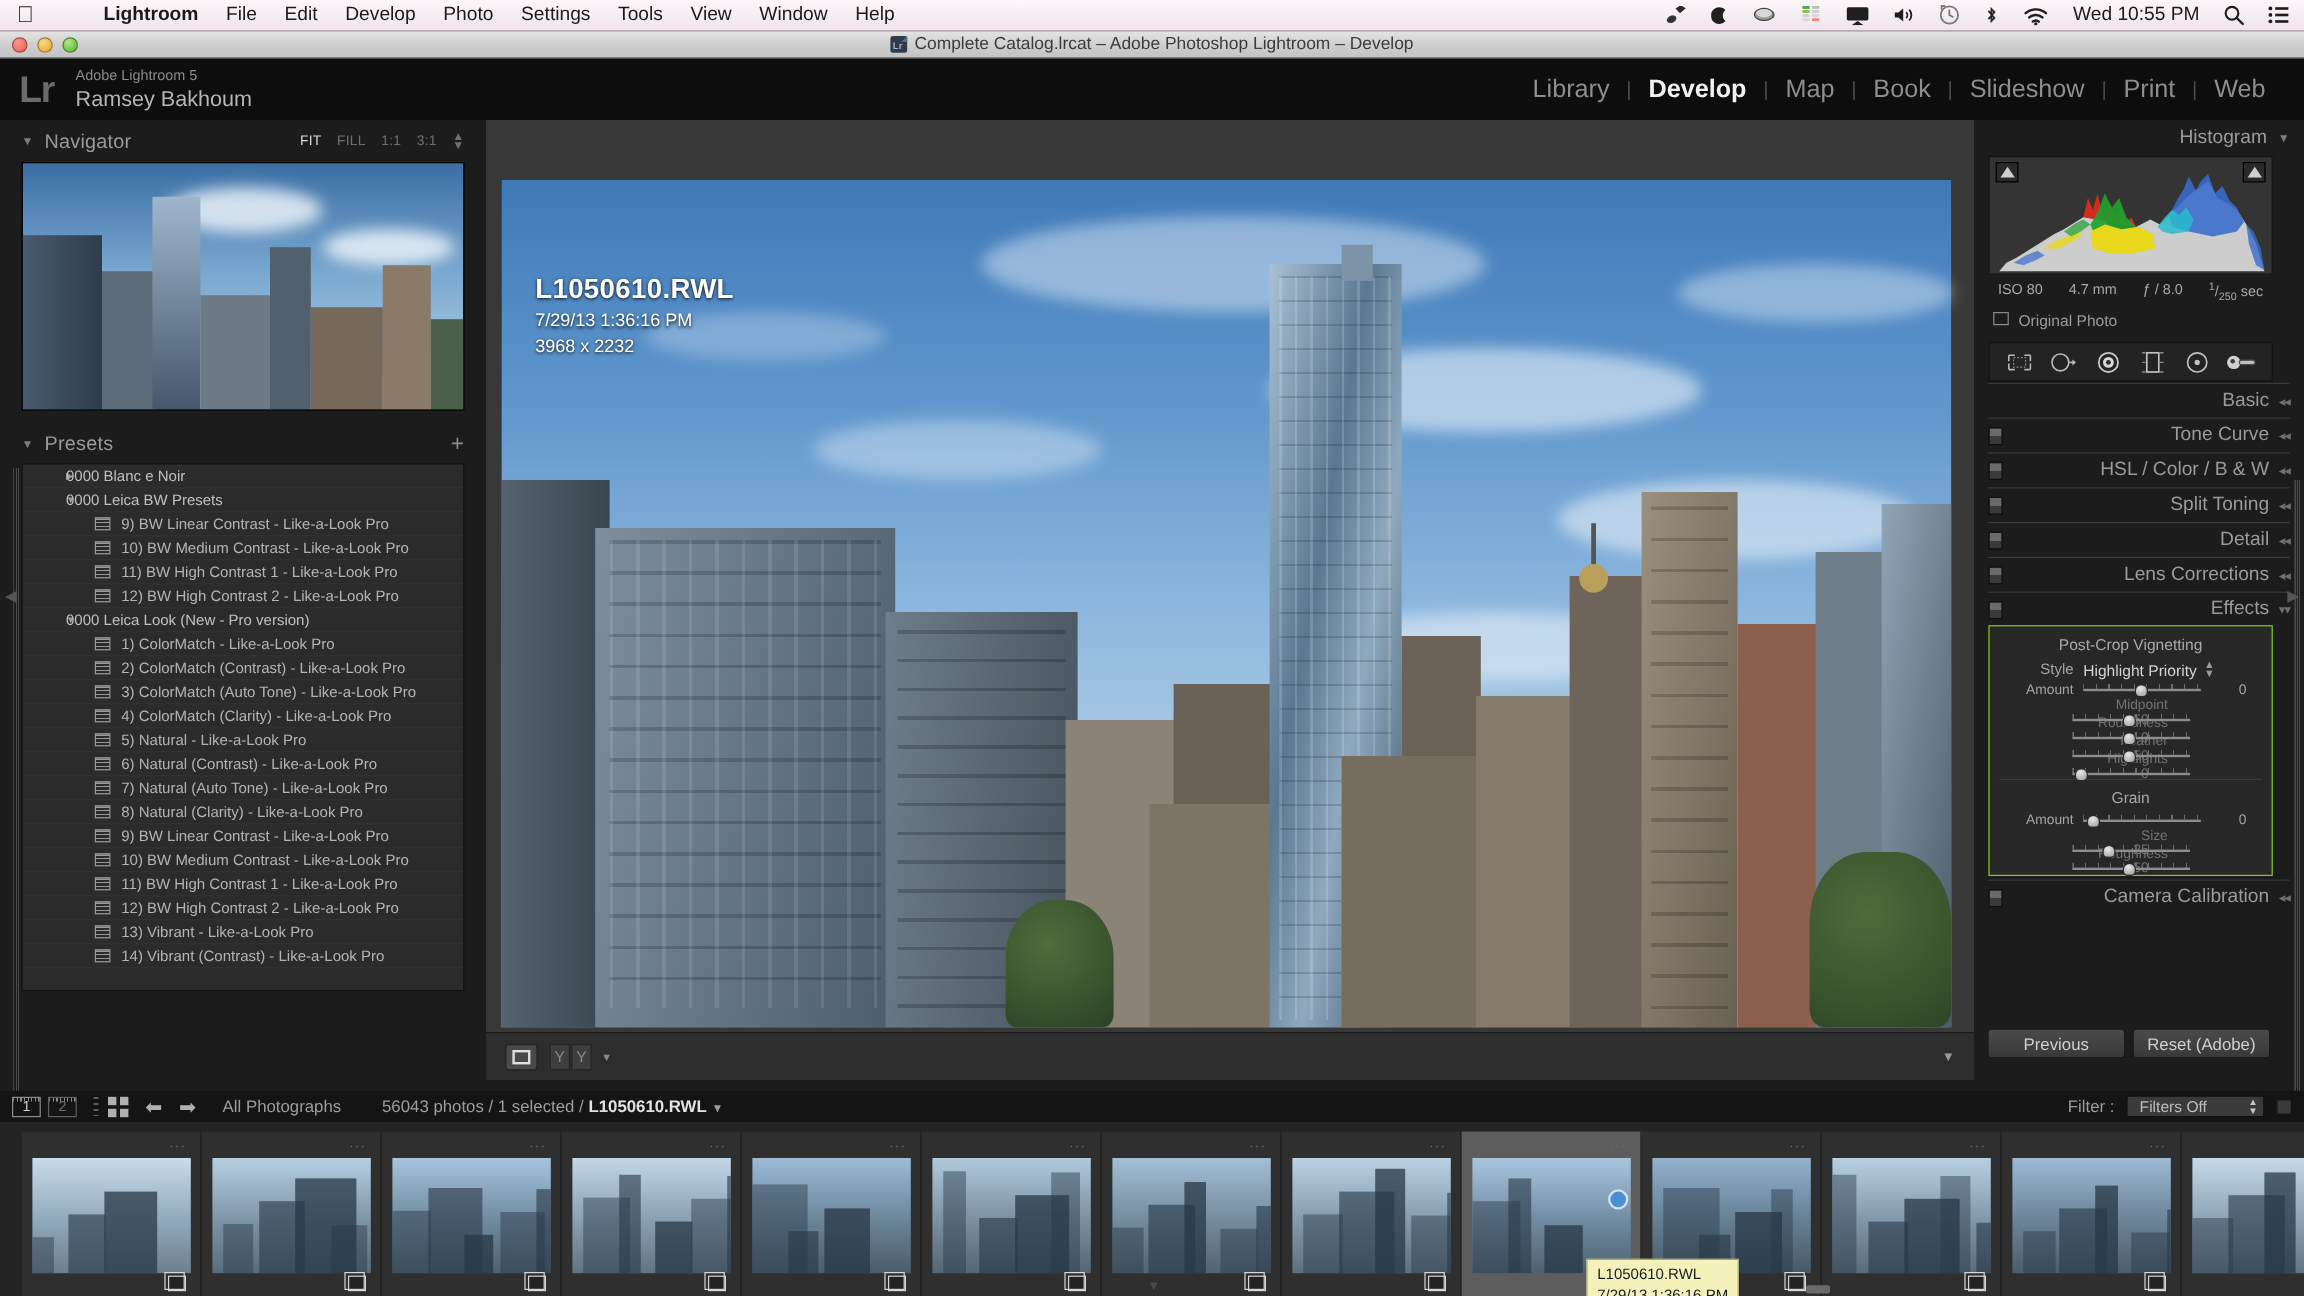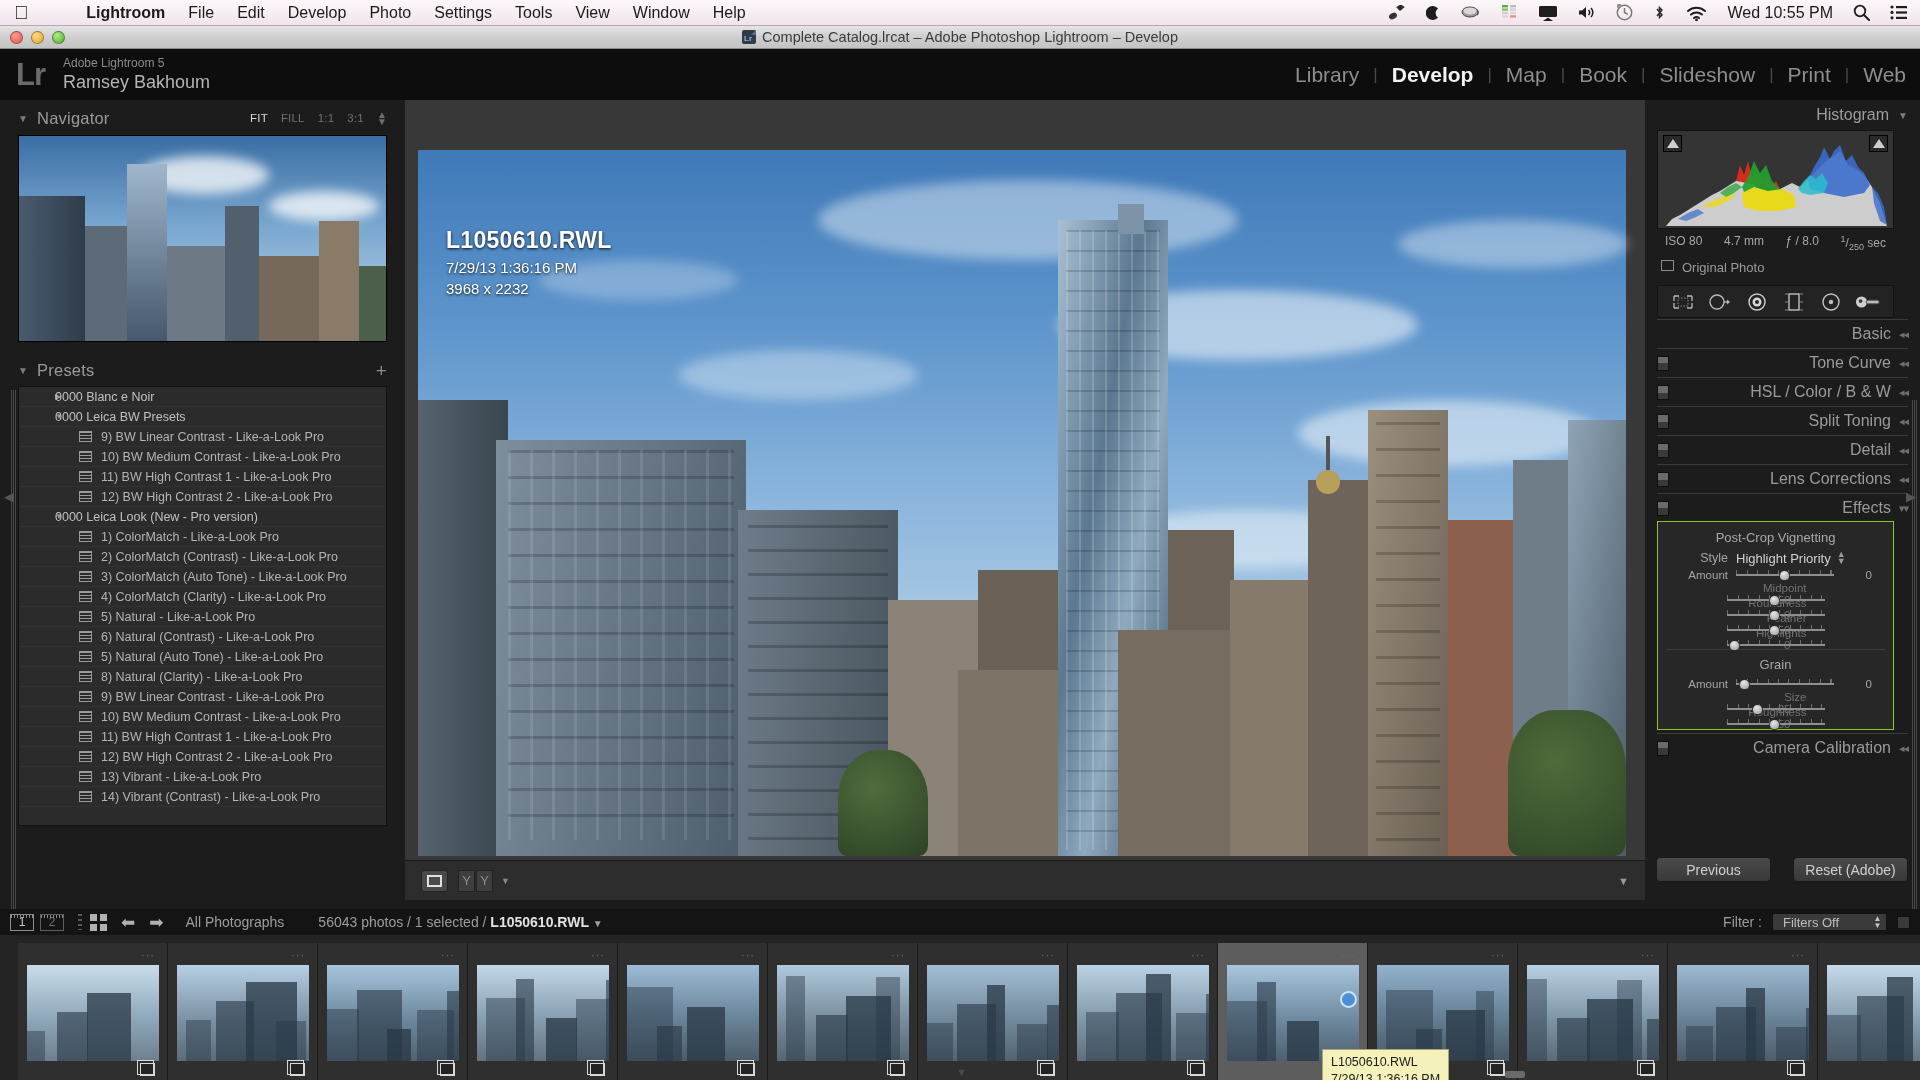--- a/index.html
+++ b/index.html
@@ -67,21 +67,21 @@
   }
   #lrhead .idplate { display: flex; align-items: center; padding-left: 16px; }
   #lrhead .lrmark {
     font-size: 31px; font-weight: bold; color: #6b6b6b; letter-spacing: -1px;
     margin-right: 18px; line-height: 1;
   }
   #lrhead .idtext { line-height: 1.15; }
   #lrhead .idtext .sm { font-size: 12px; color: #8b8b8b; display:block; }
   #lrhead .idtext .lg { font-size: 18px; color: #b5b5b5; display:block; margin-top:1px;}
   #modpicker {
-    margin-left: auto; display: flex; align-items: center; 
+    margin-left: auto; display: flex; align-items: center; padding-right: 18px;
     font-size: 21px; color: #8e8e8e;
   }
   #modpicker .mod { padding: 0 14px; white-space: nowrap; }
   #modpicker .mod.active { color: #f2f2f2; font-weight: bold; }
   #modpicker .sep { color: #4a4a4a; font-size: 17px; }
 
   
   .edgearrow { position:absolute; color:#4a4a4a; font-size: 11px; }
 
   
@@ -240,21 +240,21 @@
     position: absolute; top: 1px; width: 11px; height: 11px;
     background: radial-gradient(circle at 40% 30%, #e8e8e8, #9a9a9a);
     border: 1px solid #2b2b2b; border-radius: 50% 50% 40% 40%;
   }
   .srow .val { width: 46px; text-align: right; padding-right: 8px; }
   .stylerow { display: flex; align-items: center; height: 18px; font-size: 12.5px; color: #b0b0b0; }
   .stylerow .lbl { width: 78px; text-align: right; padding-right: 8px; color:#a5a5a5;}
   .stylerow .val { color: #d2d2d2; font-size: 13px; }
   .stylerow .updn { margin-left: 6px; color: #9a9a9a; font-size: 9px; line-height: .8; }
 
-  #prevreset { position: absolute; bottom: 18px; right: 12px; display: flex; gap: 22px; }
+  #prevreset { position: absolute; bottom: 18px; right: 28px; display: flex; gap: 6px; }
   .lrbtn2 {
     width: 115px; height: 25px; border-radius: 4px;
     background: linear-gradient(to bottom, #4a4a4a, #393939);
     border: 1px solid #1a1a1a; color: #d0d0d0; font-size: 14px;
     display: flex; align-items: center; justify-content: center;
   }
 
   
   #fsbar {
     position: absolute; top: 860px; left: 0; width: 1920px; height: 26px;
@@ -572,21 +572,21 @@
         <div class="prow">
           <span class="pico"></span>
           <span class="plabel">5)  Natural - Like-a-Look Pro</span>
         </div>
         <div class="prow">
           <span class="pico"></span>
           <span class="plabel">6)  Natural (Contrast) - Like-a-Look Pro</span>
         </div>
         <div class="prow">
           <span class="pico"></span>
-          <span class="plabel">5)  Natural (Auto Tone) - Like-a-Look Pro</span>
+          <span class="plabel">7)  Natural (Auto Tone) - Like-a-Look Pro</span>
         </div>
         <div class="prow">
           <span class="pico"></span>
           <span class="plabel">8)  Natural (Clarity) - Like-a-Look Pro</span>
         </div>
         <div class="prow">
           <span class="pico"></span>
           <span class="plabel">9)  BW Linear Contrast - Like-a-Look Pro</span>
         </div>
         <div class="prow">

